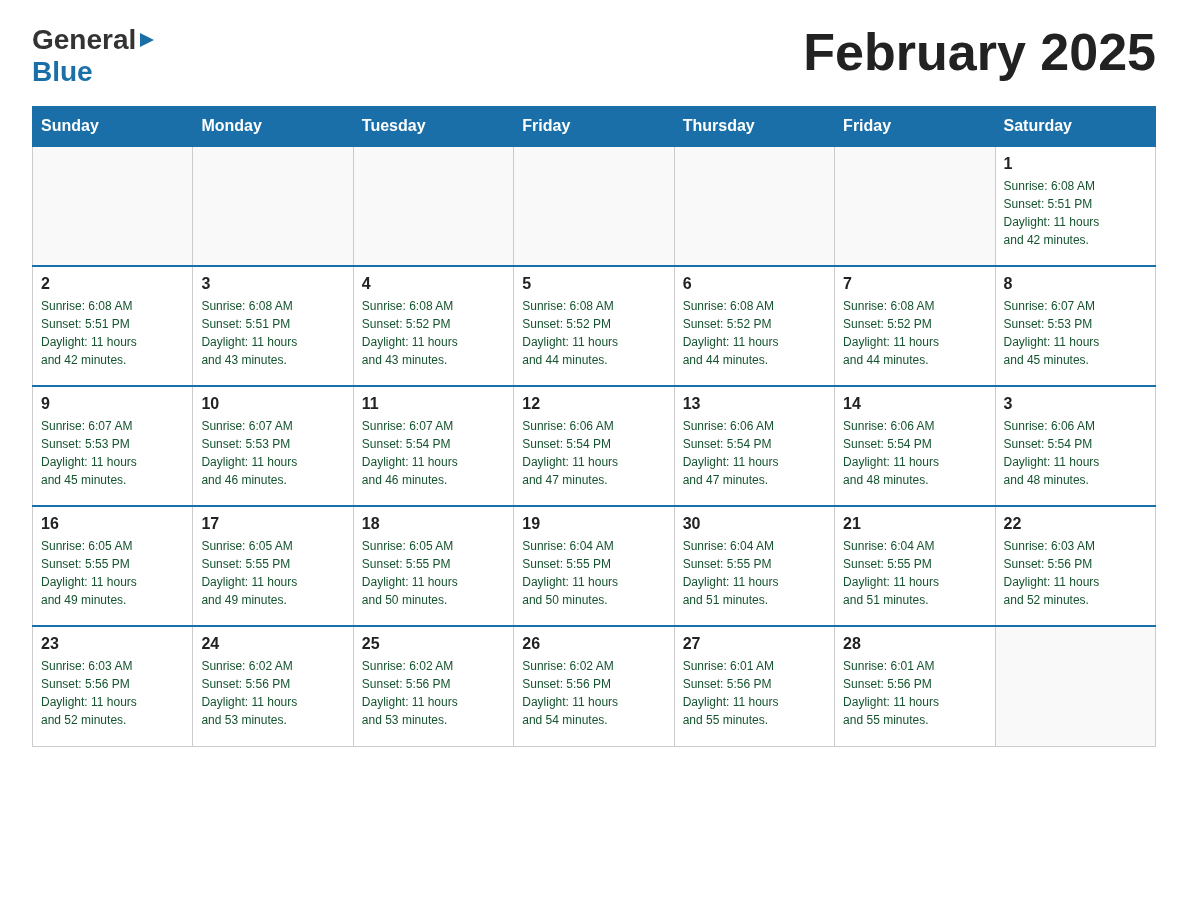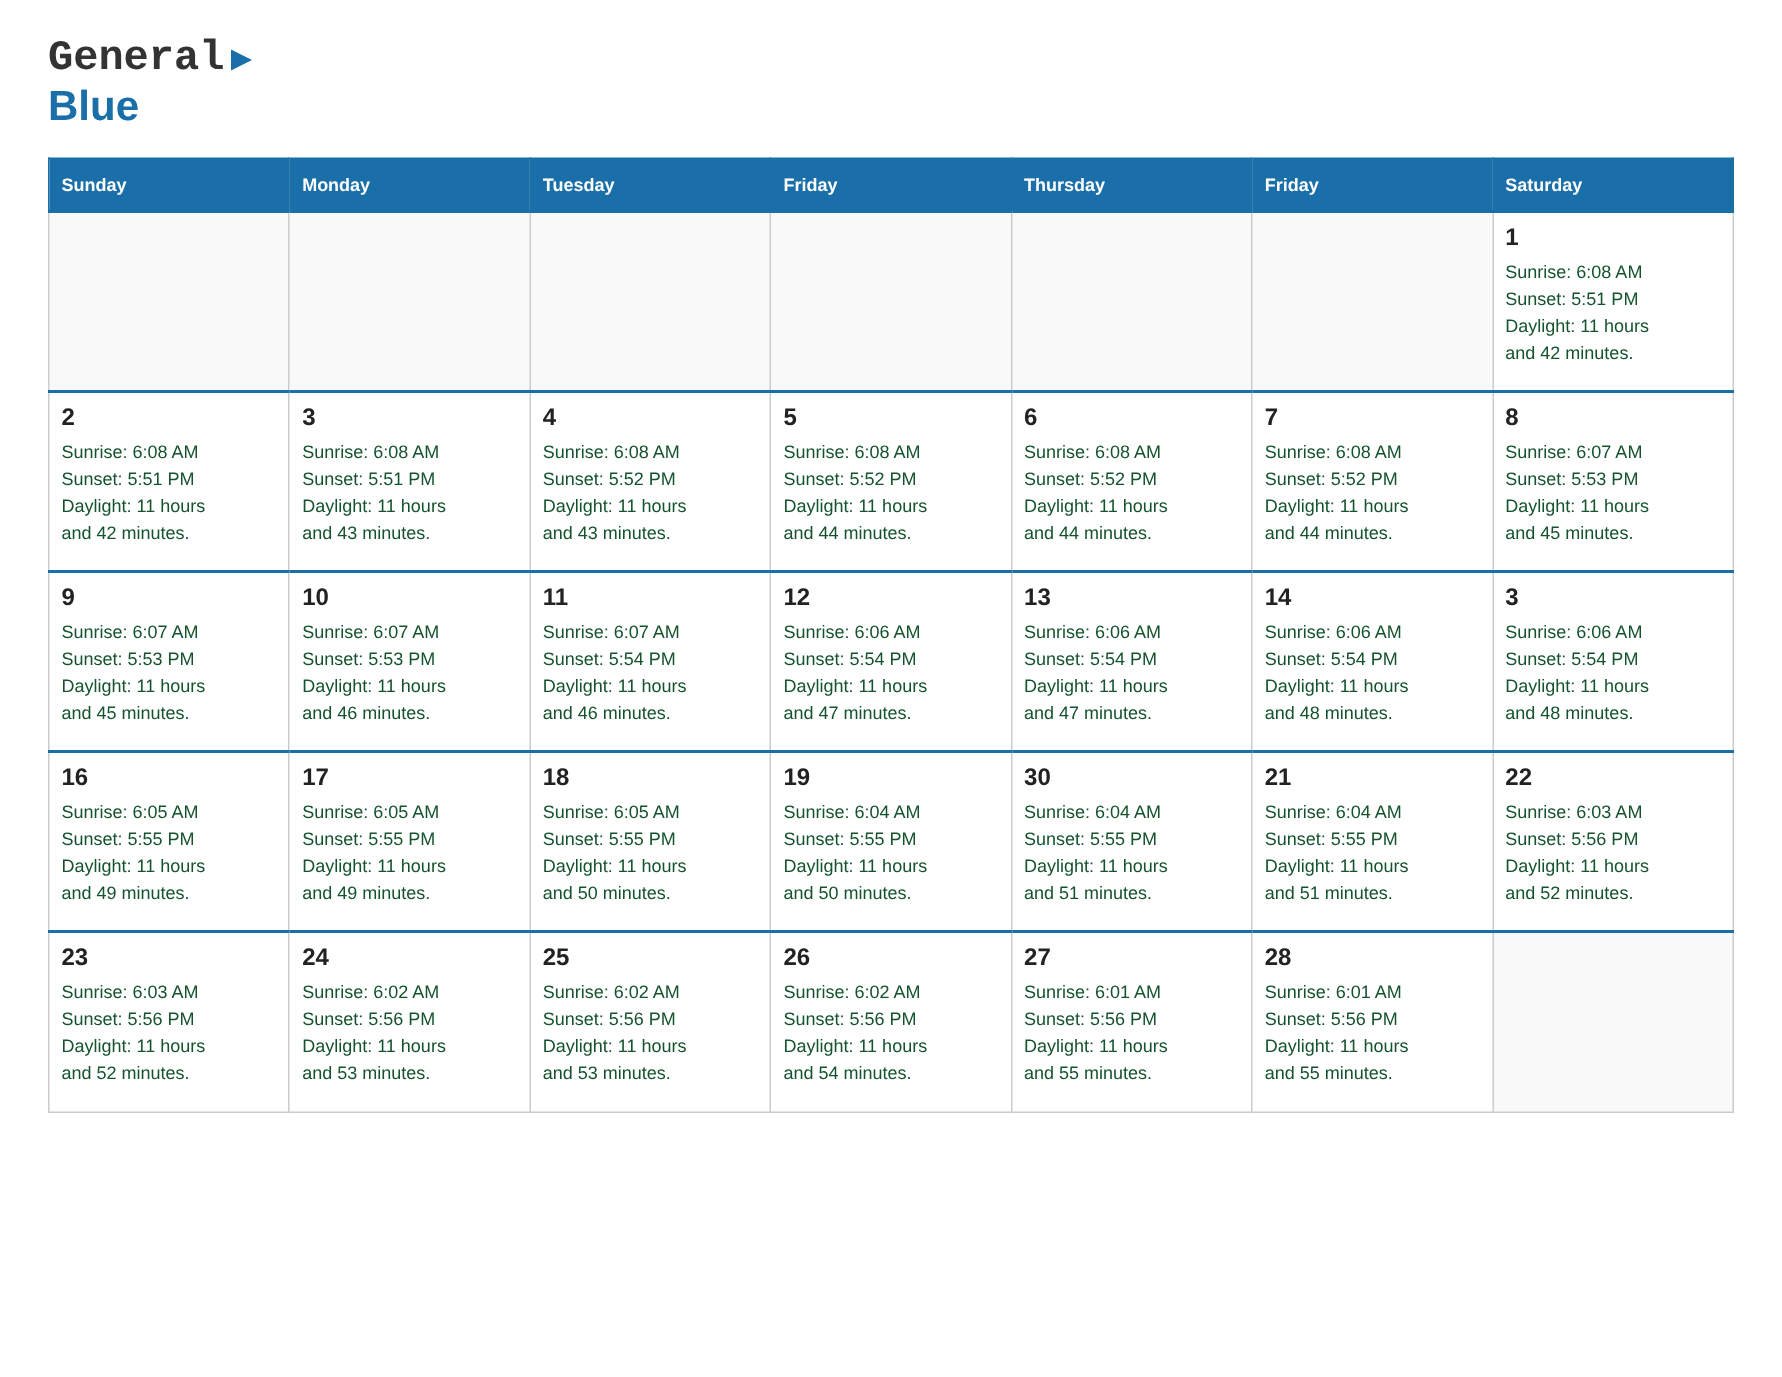--- a/index.html
+++ b/index.html
@@ -22,21 +22,21 @@
       flex-direction: column;
       align-items: flex-start;
     }
     .logo-text {
       display: flex;
       align-items: center;
       font-size: 28px;
       font-weight: bold;
       color: #333;
     }
-    .logo-general { color: #333; font-family: Liberation Mono, monospace; }
+    .logo-general { color: #333; }
     .logo-blue { color: #1a6fa8; font-size: 28px; font-weight: bold; }
     .title-area {
       text-align: right;
     }
     .title-area h1 {
       font-size: 52px;
       font-weight: bold;
       color: #222;
       line-height: 1.1;
     }
@@ -46,21 +46,21 @@
       margin-top: 4px;
     }
     .calendar {
       border-collapse: collapse;
       width: 100%;
       table-layout: fixed;
     }
     .calendar thead tr th {
       background-color: #1a6fa8;
       color: #fff;
-      font-size: 12px;
+      font-size: 16px;
       font-weight: bold;
       padding: 10px 8px;
       text-align: left;
       border: 1px solid #1a6fa8;
     }
     .calendar tbody tr td {
       vertical-align: top;
       padding: 8px;
       border: 1px solid #ccc;
       font-size: 12px;
@@ -99,20 +99,21 @@
         <svg width="22" height="22" viewBox="0 0 22 22">
           <polygon points="4,4 18,11 4,18" fill="#1a6fa8"></polygon>
         </svg>
       </span>
     </div>
     <div>
       <span class="logo-blue">Blue</span>
     </div>
   </div>
   <div class="title-area">
+    <h1>February 2025</h1>
   </div>
 </div>
 
 <table class="calendar">
   <thead>
     <tr>
     <th>Sunday</th>
         <th>Monday</th>
         <th>Tuesday</th>
         <th>Friday</th>

